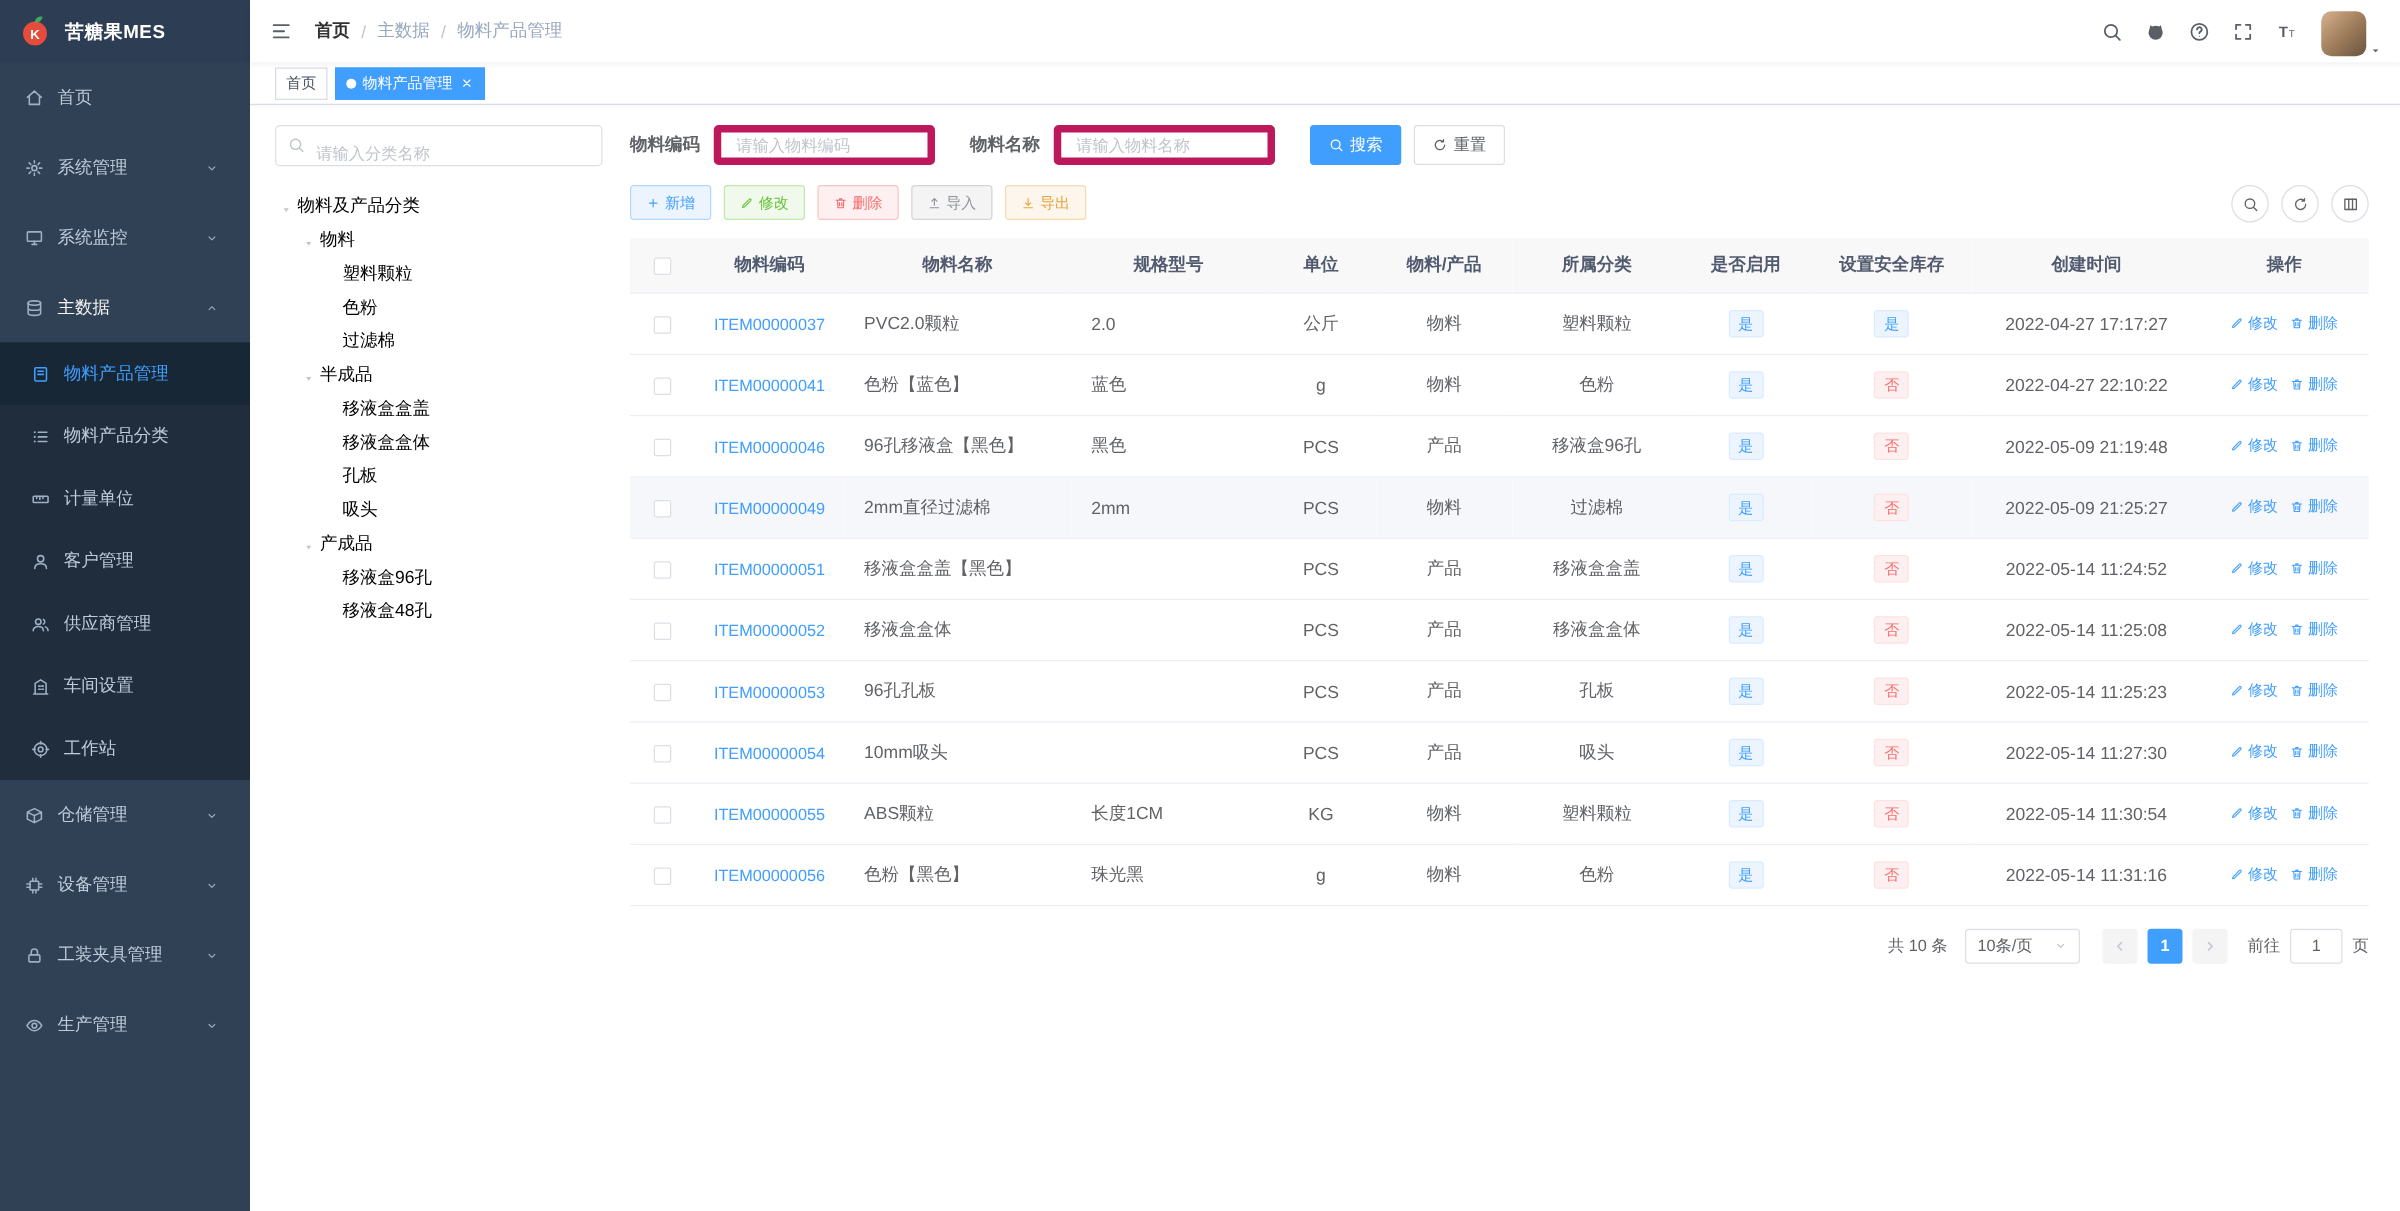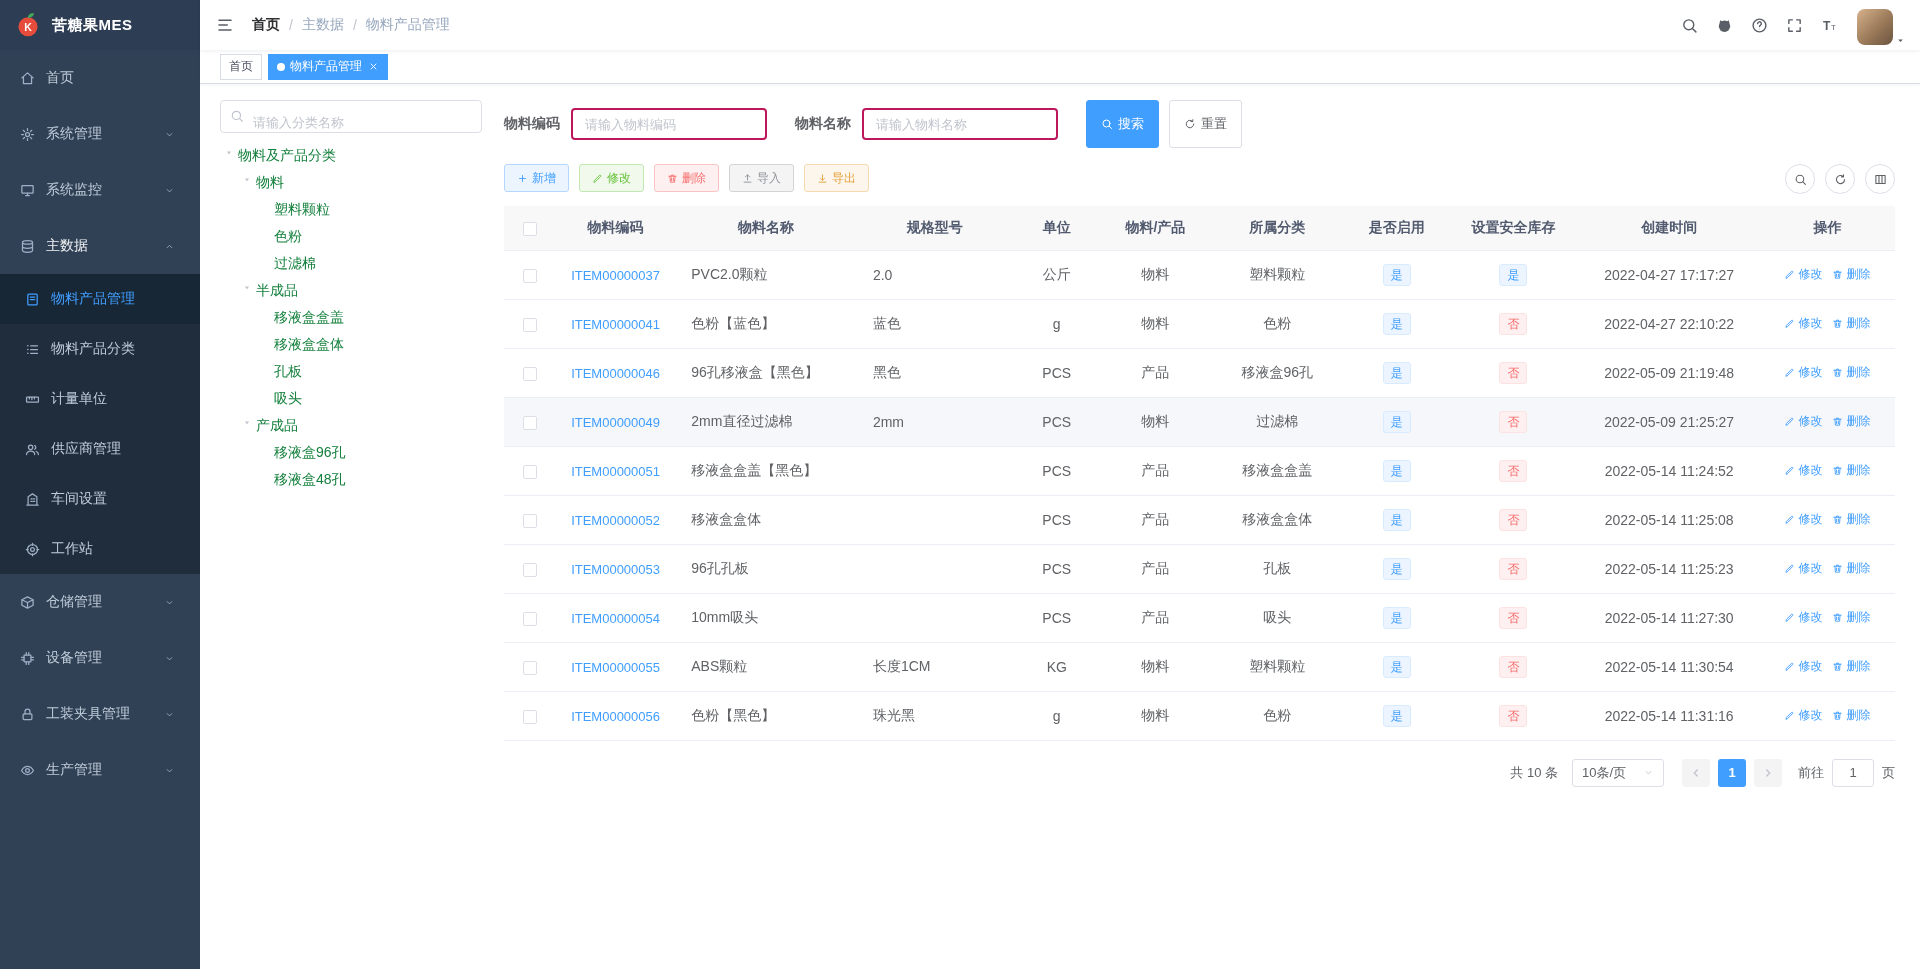--- a/index.html
+++ b/index.html
@@ -48,32 +48,32 @@
   .tag-close{width:11px;height:11px;margin-left:6px}
 
   
   .content{flex:1;display:flex;align-items:flex-start;padding:16px 25px 0 20px;background:#fff;min-height:0}
   .tree-panel{width:262px;flex-shrink:0;margin-right:22px}
   .tree-search{position:relative;height:33px}
   .tree-search input{width:100%;height:33px;border:1px solid #dcdfe6;border-radius:4px;padding:12px 10px 0 32px;font-size:13px;color:#606266;outline:none;background:#fff}
   .tree-search input::placeholder{color:#c0c4cc}
   .tree-search .icon{position:absolute;left:10px;top:9px;width:14px;height:14px;color:#c0c4cc}
   .tree{margin-top:14px}
-  .tree-node{height:27px;display:flex;align-items:flex-start;font-size:14px;color:#15803d;cursor:pointer}
+  .tree-node{height:27px;display:flex;align-items:flex-end;font-size:14px;color:#000000;cursor:pointer}
   .tree-caret{width:18px;height:12px;color:#c0c4cc;flex-shrink:0}
   .tree-caret svg{width:12px;height:12px}
 
   
   .table-panel{flex:1;min-width:0}
   .filter-row{display:flex;align-items:center;margin-bottom:16px}
   .filter-item{display:flex;align-items:center;margin-right:28px}
   .filter-label{font-size:14px;font-weight:bold;color:#606266;margin-right:11px;white-space:nowrap}
-  .filter-input{width:196px;height:32px;border:2px solid #be185d;border-radius:4px;padding:10px 12px;font-size:13px;color:#606266;outline:none}
+  .filter-input{width:177px;height:32px;border:6px solid #be185d;border-radius:4px;padding:10px 12px;font-size:13px;color:#606266;outline:none}
   .filter-input::placeholder{color:#c0c4cc}
-  .btn{display:inline-flex;align-items:center;justify-content:center;gap:5px;border-radius:3px;cursor:pointer;font-size:13px;height:48px;padding:0 14px;border:1px solid transparent;white-space:nowrap}
+  .btn{display:inline-flex;align-items:center;justify-content:center;gap:5px;border-radius:3px;cursor:pointer;font-size:13px;height:32px;padding:0 14px;border:1px solid transparent;white-space:nowrap}
   .btn .icon{width:12px;height:12px}
   .btn-primary{background:#409eff;border-color:#409eff;color:#fff}
   .btn-plain{background:#fff;border-color:#dcdfe6;color:#606266;margin-left:10px}
   .toolbar{display:flex;align-items:flex-start;margin-bottom:12px}
   .tb-btn{height:28px;padding:0 12px;border-radius:3px;font-size:12px;display:inline-flex;align-items:center;gap:4px;margin-right:10px;cursor:pointer;border:1px solid;white-space:nowrap}
   .tb-btn .icon{width:11px;height:11px}
   .tb-primary{color:#409eff;background:#ecf5ff;border-color:#b3d8ff}
   .tb-success{color:#67c23a;background:#f0f9eb;border-color:#c2e7b0}
   .tb-danger{color:#f56c6c;background:#fef0f0;border-color:#fbc4c4}
   .tb-info{color:#909399;background:#f4f4f5;border-color:#d3d4d6}
@@ -196,20 +196,29 @@
             <span class="mi-label">物料产品分类</span>
           </div>
           <div class="menu-item">
             <span class="icon ">
               <svg viewBox="0 0 24 24" fill="none" stroke="currentColor" stroke-width="2" stroke-linecap="round" stroke-linejoin="round">
                 <rect x="2.5" y="8" width="19" height="8" rx="1"></rect>
                 <path d="M7 8v3M11 8v4M15 8v3"></path>
               </svg>
             </span>
             <span class="mi-label">计量单位</span>
+          </div>
+          <div class="menu-item">
+            <span class="icon ">
+              <svg viewBox="0 0 24 24" fill="none" stroke="currentColor" stroke-width="2" stroke-linecap="round" stroke-linejoin="round">
+                <circle cx="12" cy="8" r="4"></circle>
+                <path d="M4.5 20.5c0-4 3.3-6 7.5-6s7.5 2 7.5 6"></path>
+              </svg>
+            </span>
+            <span class="mi-label">客户管理</span>
           </div>
           <div class="menu-item">
             <span class="icon ">
               <svg viewBox="0 0 24 24" fill="none" stroke="currentColor" stroke-width="2" stroke-linecap="round" stroke-linejoin="round">
                 <circle cx="9" cy="8.5" r="3.5"></circle>
                 <path d="M2.5 20c0-3.5 2.9-5.3 6.5-5.3s6.5 1.8 6.5 5.3M15.5 5.6a3.5 3.5 0 0 1 0 6.1M18 15.2c2.1.7 3.5 2.2 3.5 4.8"></path>
               </svg>
             </span>
             <span class="mi-label">供应商管理</span>
           </div>

